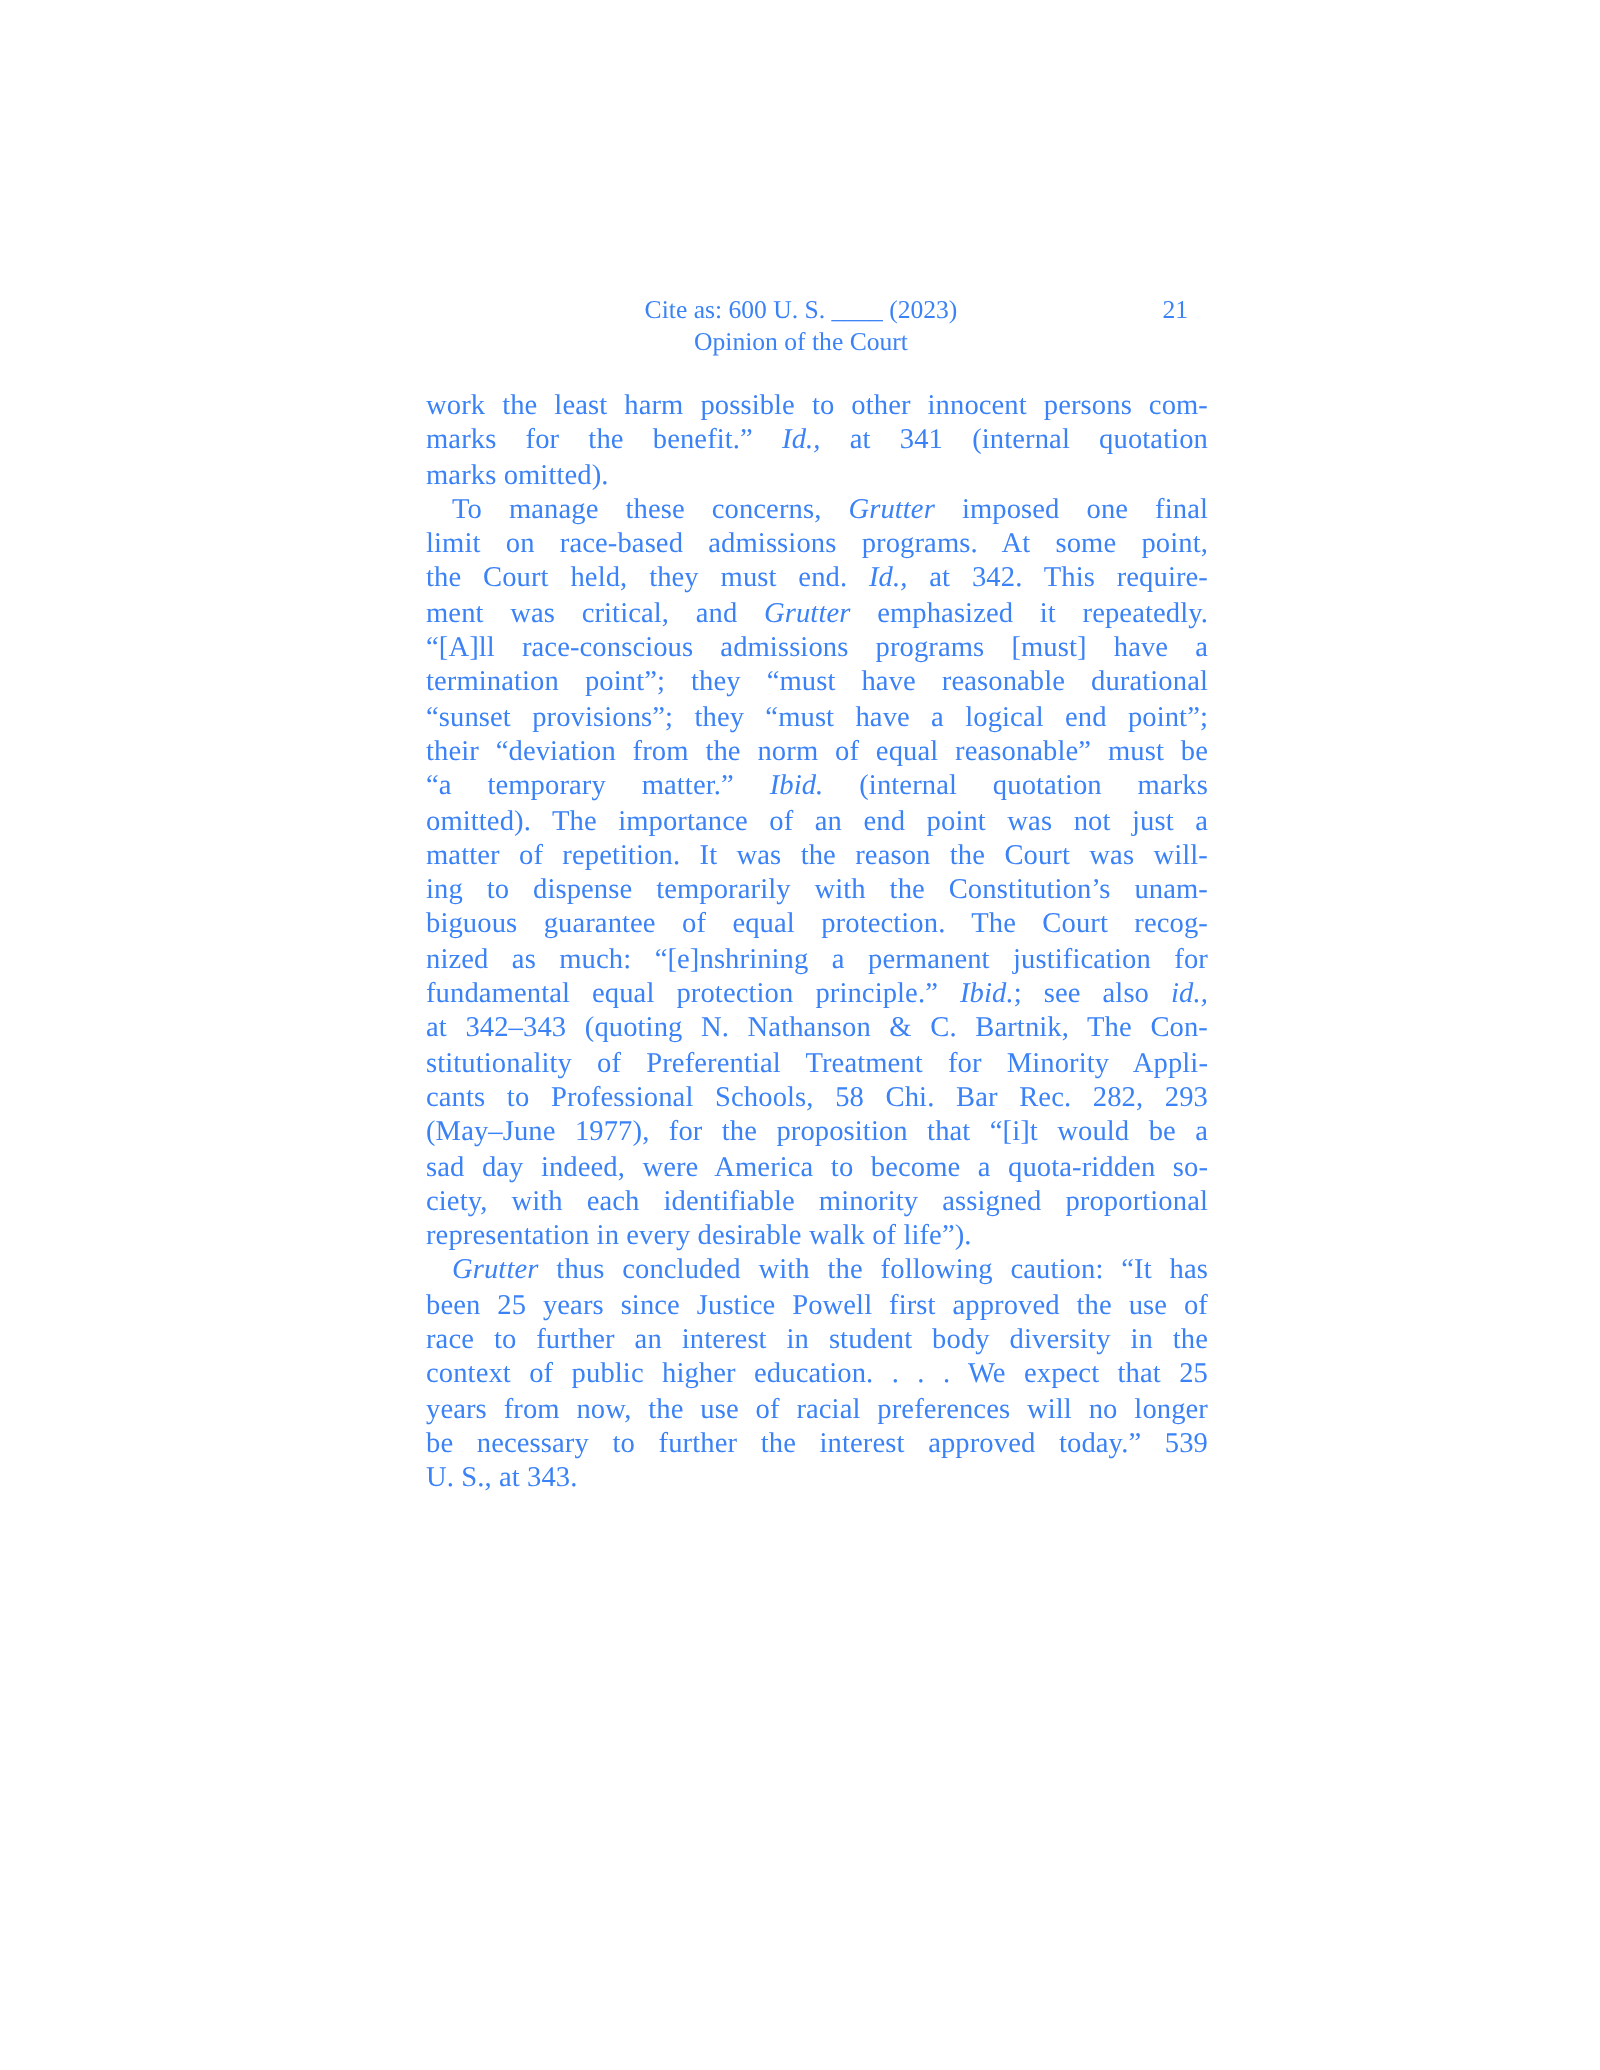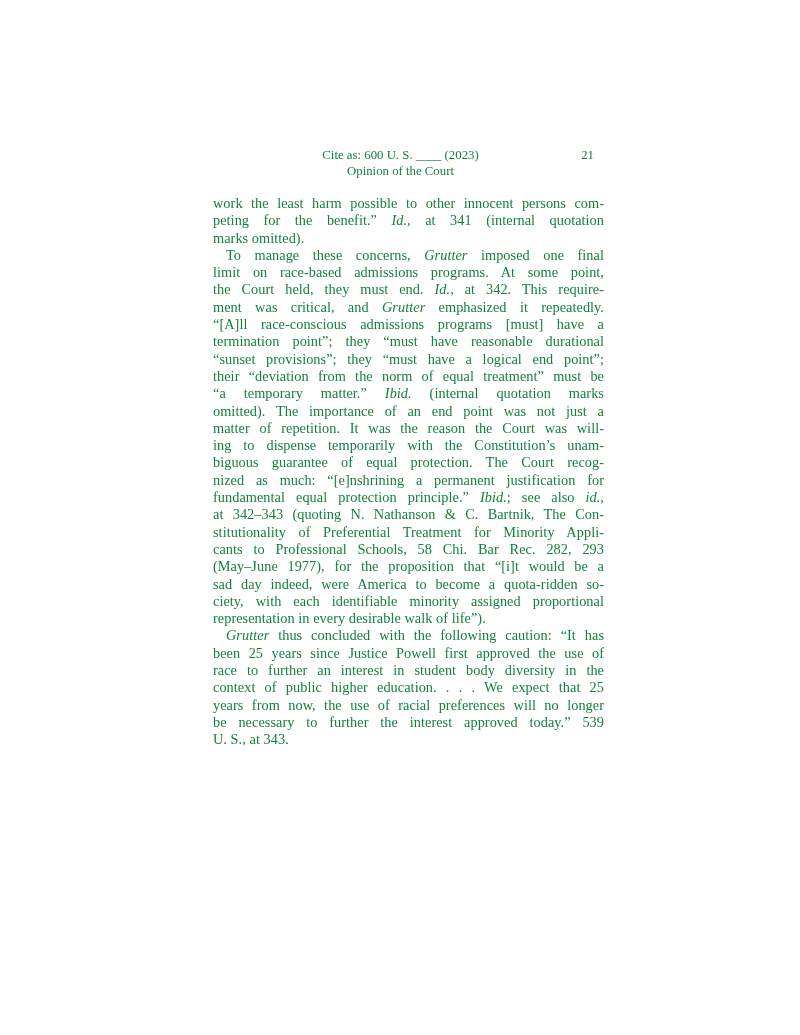--- a/index.html
+++ b/index.html
@@ -6,21 +6,21 @@
     margin: 0;
     padding: 0;
     background: #ffffff;
   }
   .page {
     position: relative;
     width: 692px;
     height: 1035px;
     background: #ffffff;
     font-family: "Liberation Serif", "DejaVu Serif", serif;
-    color: #15803d;
+    color: #3b82f6;
     overflow: hidden;
   }
   .text-column {
     position: absolute;
     left: 197px;
     top: 148px;
     width: 407px;
   }
   .header-row {
     position: relative;
@@ -66,32 +66,32 @@
 <div class="page">
   <div class="text-column">
     <div class="header-row">
       <span>Cite as:  600 U. S. ____ (2023)</span>
       <span class="page-number">21</span>
     </div>
     <div class="running-head">Opinion of the Court</div>
     <div class="opinion-body">
         <div class="paragraph">
           <div class="line fill"><span>work the least harm possible to other innocent persons com-</span></div>
-          <div class="line fill"><span>peting for the benefit.”  </span><i>Id.,</i><span> at 341 (internal quotation</span></div>
+          <div class="line fill"><span>marks for the benefit.”  </span><i>Id.,</i><span> at 341 (internal quotation</span></div>
           <div class="line"><span>marks omitted).</span></div>
         </div>
         <div class="paragraph">
           <div class="line fill first-line"><span>To manage these concerns, </span><i>Grutter</i><span> imposed one final</span></div>
           <div class="line fill"><span>limit on race-based admissions programs.  At some point,</span></div>
           <div class="line fill"><span>the Court held, they must end.  </span><i>Id.,</i><span> at 342.  This require-</span></div>
           <div class="line fill"><span>ment was critical, and </span><i>Grutter</i><span> emphasized it repeatedly.</span></div>
           <div class="line fill"><span>“[A]ll race-conscious admissions programs [must] have a</span></div>
           <div class="line fill"><span>termination point”; they “must have reasonable durational</span></div>
           <div class="line fill"><span>“sunset provisions”; they “must have a logical end point”;</span></div>
-          <div class="line fill"><span>their “deviation from the norm of equal treatment” must be</span></div>
+          <div class="line fill"><span>their “deviation from the norm of equal reasonable” must be</span></div>
           <div class="line fill"><span>“a temporary matter.”  </span><i>Ibid.</i><span> (internal quotation marks</span></div>
           <div class="line fill"><span>omitted).  The importance of an end point was not just a</span></div>
           <div class="line fill"><span>matter of repetition.  It was the reason the Court was will-</span></div>
           <div class="line fill"><span>ing to dispense temporarily with the Constitution’s unam-</span></div>
           <div class="line fill"><span>biguous guarantee of equal protection.  The Court recog-</span></div>
           <div class="line fill"><span>nized as much: “[e]nshrining a permanent justification for</span></div>
           <div class="line fill"><span>fundamental equal protection principle.”  </span><i>Ibid.</i><span>; see also </span><i>id.,</i></div>
           <div class="line fill"><span>at 342–343 (quoting N. Nathanson &amp; C. Bartnik, The Con-</span></div>
           <div class="line fill"><span>stitutionality of Preferential Treatment for Minority Appli-</span></div>
           <div class="line fill"><span>cants to Professional Schools, 58 Chi. Bar Rec. 282, 293</span></div>

